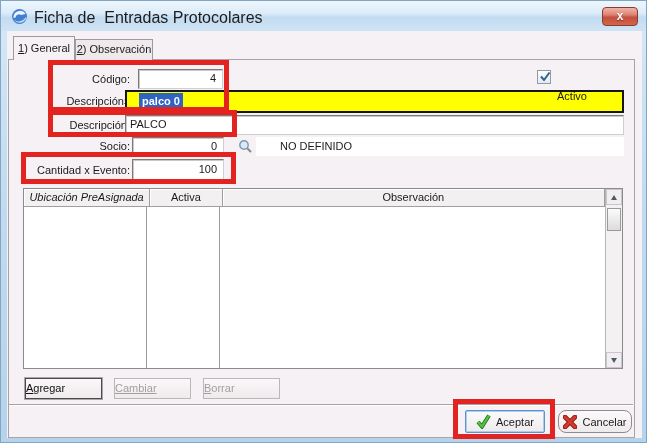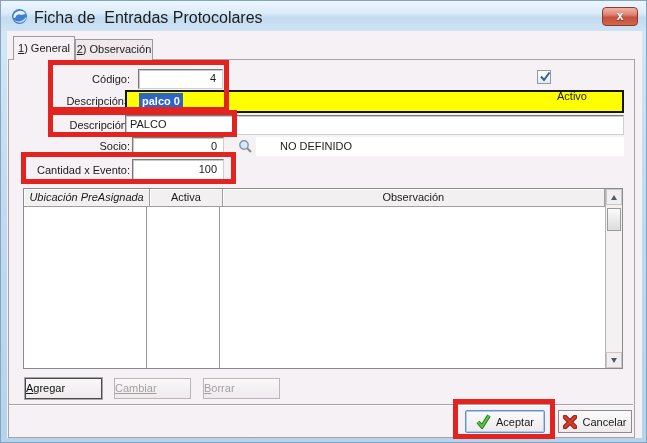--- a/index.html
+++ b/index.html
@@ -87,21 +87,21 @@
   .btn-enabled { border:1px solid #4a4a4a; box-shadow:0 0 0 1px #aaa6a9; color:#111; }
   .btn-disabled { border:1px solid #bcb6b9; color:#a49ea1; cursor:default; }
 
   .divider { position:absolute; left:2px; top:373px; width:624px; height:2px;
     border-top:1px solid #a8a2a5; border-bottom:1px solid #ffffff; }
 
   .action-btn { position:absolute; top:379px; height:23px;
     background:linear-gradient(180deg,#fbfafa,#eeeaec);
     display:flex; align-items:center; justify-content:center; gap:5px; cursor:pointer; }
   .aceptar { left:458px; width:80px; border:1px solid #5e93cd; box-shadow:inset 0 0 0 1px #aecdee; border-radius:2px; }
-  .cancelar { left:551px; width:74px; border:1px solid #8f8a8d; border-radius:0; }
+  .cancelar { left:551px; width:74px; border:1px solid #8f8a8d; border-radius:8px; }
 
   
   .anno { position:absolute; border:5px solid #e32320; pointer-events:none; z-index:50; }
   .anno-1 { left:47px; top:59px; width:181px; height:52px; }
   .anno-2 { left:47px; top:109px; width:189px; height:27px; }
   .anno-3 { left:20px; top:151px; width:215px; height:32px; }
   .anno-4 { left:452px; top:398px; width:102px; height:40px; }
 </style>
 </head>
 <body>

